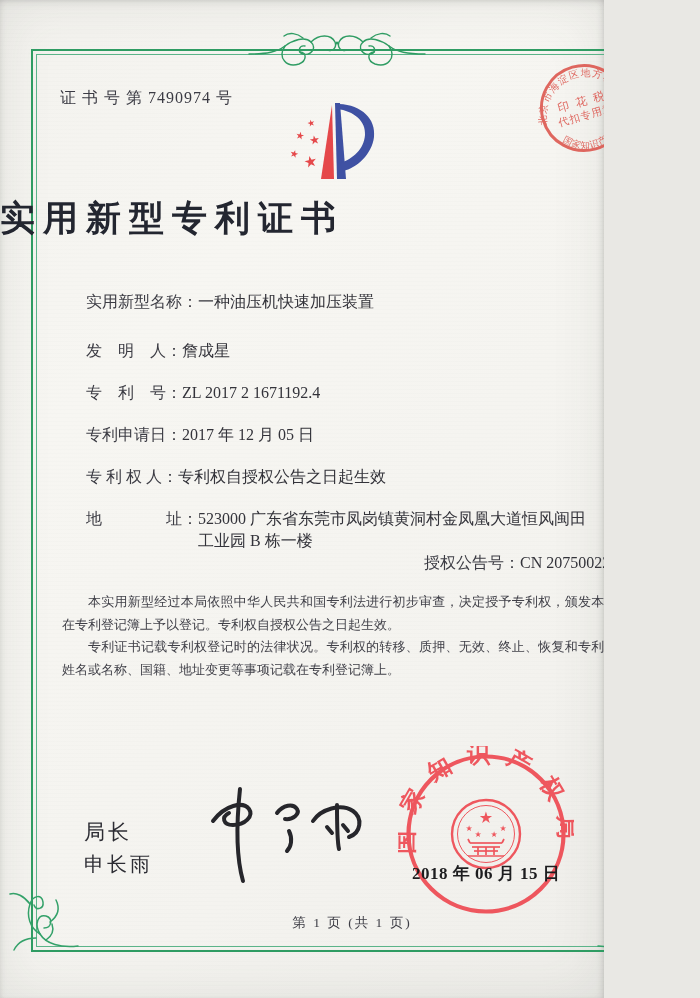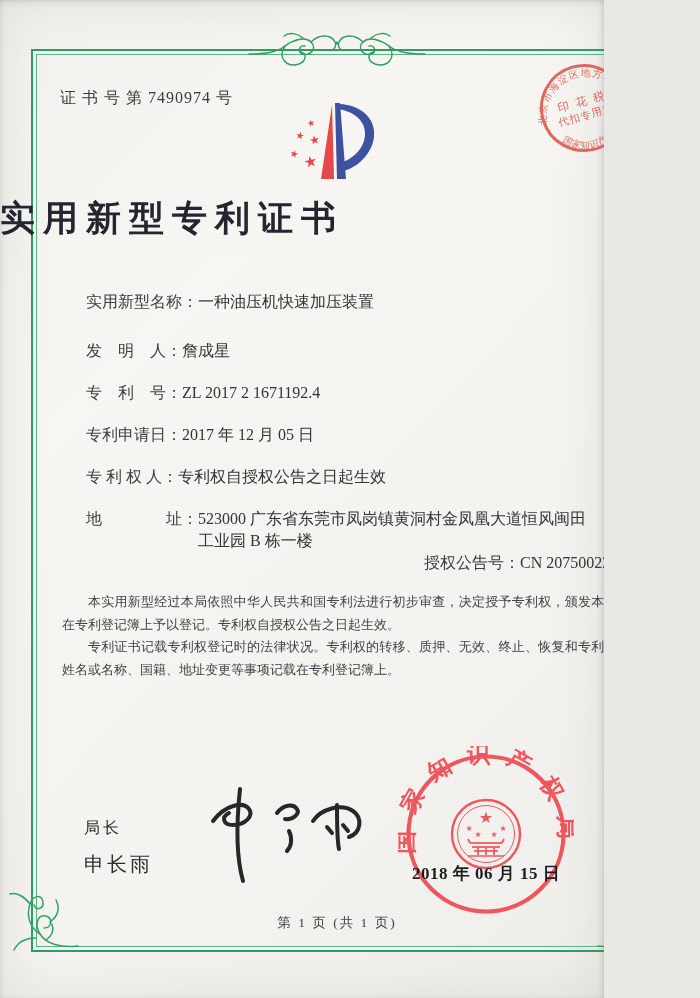--- a/index.html
+++ b/index.html
@@ -24,28 +24,28 @@
   .frow{position:absolute;left:8px;font-size:16px;line-height:22px;white-space:nowrap;margin-left:16px;}
   .flabel{color:#3c3c44;}
   .fvalue{color:#33333a;}
   .fvalue.multiline{white-space:pre-line;display:inline-block;vertical-align:top;}
   .r-name{top:291px}.r-inv{top:340px}.r-pat{top:382px}.r-fil{top:424px}
   .r-own{top:466px}.r-addr{top:508px}.r-grant{top:552px;width:584px;}
   .grant-right{position:absolute;left:338px;top:0;text-align:center;}
   .bodytext{position:absolute;left:62px;top:591px;width:582px;font-size:13px;
     line-height:22.5px;text-align:justify;color:#3f3f47;}
   .bodytext p{margin:0;text-indent:2em;}
-  .sig-title{position:absolute;left:84px;top:818px;font-size:16px;letter-spacing:3px;color:#2c2c33;}
+  .sig-title{position:absolute;left:84px;top:818px;font-size:21px;letter-spacing:3px;color:#2c2c33;}
   .sig-name{position:absolute;left:84px;top:851px;font-size:20px;letter-spacing:3px;color:#2c2c33;}
   .signature-svg{position:absolute;left:185px;top:783px;}
   .stamp-svg{position:absolute;left:532px;top:56px;opacity:.88;}
   .seal-svg{position:absolute;left:398px;top:746px;opacity:.92;}
   .seal-date{position:absolute;left:412px;top:862px;font-size:17px;font-weight:600;
     color:#1d1d1f;letter-spacing:.5px;z-index:5;}
-  .footer{position:absolute;left:31px;top:914px;width:612px;text-align:center;
+  .footer{position:absolute;left:46px;top:914px;width:612px;text-align:center;
     font-size:13.5px;color:#3d3d45;letter-spacing:2px;}
   svg text{font-family:"DejaVu Sans","Liberation Sans",sans-serif;}
   svg .sealfont{font-family:"Liberation Serif","DejaVu Serif",serif;}
 </style>
 </head>
 <body>
 
 <div class="page">
 
   <div class="border-outer">

